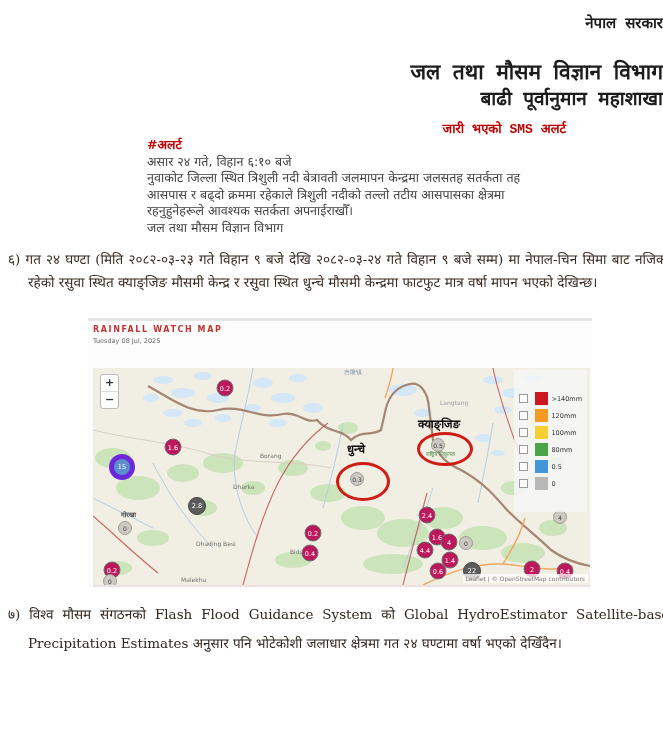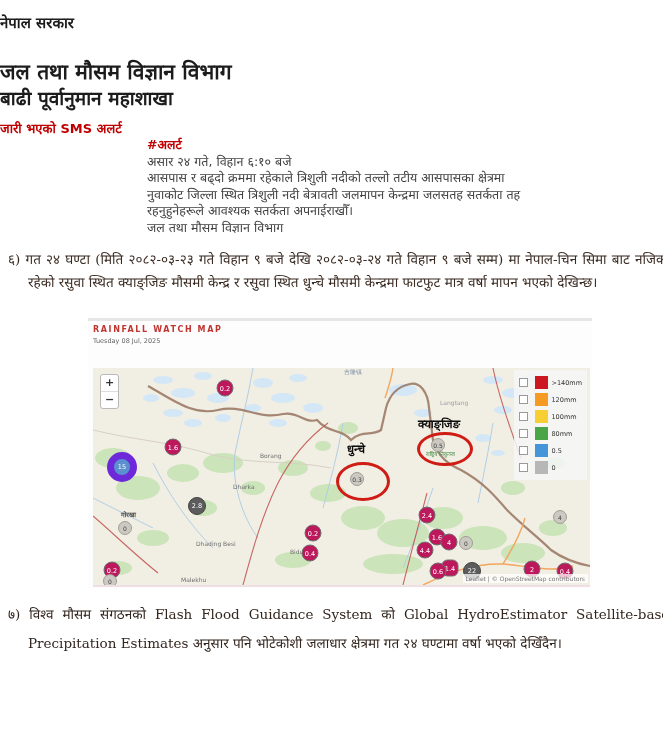--- a/index.html
+++ b/index.html
@@ -1,19 +1,19 @@
 <!DOCTYPE html>
 <html><head>
 <meta charset="utf-8">
 <style>
   html,body{margin:0;padding:0;background:#fff;}
   .page{position:relative;width:663px;height:743px;background:#ffffff;overflow:hidden;
         font-family:"DejaVu Sans","Liberation Sans",sans-serif;}
   
-  .hline{position:absolute;left:0;width:663px;text-align:left;color:#1c1c1c;}
+  .hline{position:absolute;left:0;width:663px;text-align:right;color:#1c1c1c;font-family:Liberation Mono, monospace;}
   .h1{top:12px;font-size:15px;font-weight:600;}
   .h2{top:36px;font-size:15px;font-weight:600;}
   .h3{top:57px;font-size:21px;font-weight:700;}
   .h4{top:85px;font-size:19px;font-weight:700;}
   .h5{top:119px;left:0;width:566px;font-size:13px;font-weight:700;color:#c00000;}
   
   .sms{position:absolute;left:137px;top:137px;width:430px;font-size:12.5px;line-height:16.5px;color:#3f3f3f;margin-left:10px;}
   .sms .tag{color:#c00000;font-weight:700;}
   
   .item{position:absolute;left:8px;width:650px;margin:0;font-size:13.5px;line-height:1.72;
@@ -29,30 +29,30 @@
   .tabs{position:absolute;left:9px;top:26px;display:flex;gap:2px;align-items:stretch;}
   .tab{font-size:7.5px;color:#222;background:#fff;border:1px solid #ededed;padding:4px 6px;cursor:pointer;white-space:nowrap;}
   .tab.active{background:#1a5fae;border-color:#1a5fae;color:#fff;}
   
   .map{position:absolute;left:5px;top:47px;width:497px;height:217px;overflow:hidden;background:#f1eee3;
        border-bottom:2px solid #efdfe4;}
   .map svg.base{position:absolute;left:0;top:0;}
   .zoomctl{position:absolute;left:7px;top:6px;width:17px;background:#fff;border:1px solid #b9b9b9;border-radius:3px;z-index:5;}
   .zbtn{display:block;width:17px;height:16px;line-height:16px;text-align:center;font-size:11px;font-weight:700;color:#333;cursor:pointer;}
   .zbtn + .zbtn{border-top:1px solid #ddd;}
-  .legend{position:absolute;right:3px;top:2px;padding:4px 5px;background:rgba(246,246,246,0.85);z-index:6;}
+  .legend{position:absolute;right:3px;top:2px;padding:20px 5px;background:rgba(246,246,246,0.85);z-index:6;}
   .lrow{display:flex;align-items:center;height:17px;}
   .lcheck{width:7px;height:7px;border:1px solid #9a9a9a;background:#fff;margin-right:7px;}
   .lswatch{width:13px;height:13px;margin-right:3px;}
   .llabel{font-size:6.5px;color:#333;}
   .mk{position:absolute;transform:translate(-50%,-50%);border-radius:50%;color:#fff;
       display:flex;align-items:center;justify-content:center;z-index:4;font-size:6.5px;}
   .mk.gray{width:15px;height:15px;background:#be185d;border:1px solid #6f6f6f;}
   .mk.dark{width:16px;height:16px;background:#5c5c5c;border:1px solid #444;}
-  .mk.blue{width:16px;height:16px;background:#5b8fd0;border:7px solid #6d28d9;}
+  .mk.blue{width:16px;height:16px;background:#5b8fd0;border:5px solid #6d28d9;}
   .mk.light{width:12px;height:12px;background:#ccc9c2;border:1px solid #a09d96;color:#3c3c3c;font-size:6px;}
   .plabel{position:absolute;z-index:3;white-space:nowrap;}
   .plabel.place{font-size:6px;color:#6f6f6f;}
   .plabel.dev{font-size:6.5px;color:#4a4a4a;font-weight:600;}
   .plabel.cn{font-size:6px;color:#7d8fa8;}
   .plabel.faint{font-size:6px;color:#9aa0a6;}
   .plabel.park{font-size:5.5px;color:#3c8a43;}
   .annot-ellipse{position:absolute;border:3px solid #cf1d15;border-radius:50%;z-index:7;}
   .annot-label{position:absolute;font-size:11.5px;font-weight:700;color:#0d0d0d;z-index:7;white-space:nowrap;}
   .attrib{position:absolute;right:2px;bottom:2px;background:rgba(255,255,255,0.75);font-size:6px;color:#777;
@@ -64,22 +64,22 @@
 <div class="page">
 
   <div class="hline h1">नेपाल सरकार</div>
   <div class="hline h3">जल तथा मौसम विज्ञान विभाग</div>
   <div class="hline h5">जारी भएको SMS अलर्ट</div>
   <div class="hline h4">बाढी पूर्वानुमान महाशाखा</div>
 
   <div class="sms">
     <div class="tag">#अलर्ट</div>
     <div>असार २४ गते, विहान ६:१० बजे</div>
+    <div>नुवाकोट जिल्ला स्थित त्रिशुली नदी बेत्रावती जलमापन केन्द्रमा जलसतह सतर्कता तह</div>
     <div>आसपास र बढ्दो क्रममा रहेकाले त्रिशुली नदीको तल्लो तटीय आसपासका क्षेत्रमा</div>
-    <div>नुवाकोट जिल्ला स्थित त्रिशुली नदी बेत्रावती जलमापन केन्द्रमा जलसतह सतर्कता तह</div>
     <div>रहनुहुनेहरूले आवश्यक सतर्कता अपनाईराखौँ।</div>
     <div>जल तथा मौसम विज्ञान विभाग</div>
   </div>
 
   <p class="item item6"><span>६)</span> <span>गत २४ घण्टा (मिति २०८२-०३-२३ गते विहान ९ बजे देखि २०८२-०३-२४ गते विहान ९ बजे सम्म) मा नेपाल-चिन सिमा बाट नजिकमा रहेको रसुवा स्थित क्याङ्जिङ मौसमी केन्द्र र रसुवा स्थित धुन्चे मौसमी केन्द्रमा फाटफुट मात्र वर्षा मापन भएको देखिन्छ।</span></p>
 
   <div class="shot">
     <div class="shot-title">RAINFALL WATCH MAP</div>
     <div class="shot-date">Tuesday 08 Jul, 2025</div>
 
@@ -214,21 +214,21 @@
         <div class="mk light" style="left: 32px; top: 160px;">0</div>
         <div class="mk gray" style="left: 220px; top: 165px;">0.2</div>
         <div class="mk gray" style="left: 217px; top: 185px;">0.4</div>
         <div class="mk gray" style="left: 19px; top: 202px;">0.2</div>
         <div class="mk light" style="left: 17px; top: 213px;">0</div>
         <div class="mk gray" style="left: 334px; top: 147px;">2.4</div>
         <div class="mk gray" style="left: 344px; top: 169px;">1.6</div>
         <div class="mk gray" style="left: 356px; top: 174px;">4</div>
         <div class="mk light" style="left: 373px; top: 175px;">0</div>
         <div class="mk gray" style="left: 332px; top: 182px;">4.4</div>
-        <div class="mk gray" style="left: 357px; top: 200px; border-radius: 6px;">1.4</div>
+        <div class="mk gray" style="left: 357px; top: 192px;">1.4</div>
         <div class="mk gray" style="left: 345px; top: 203px;">0.6</div>
         <div class="mk dark" style="left: 379px; top: 203px;">22</div>
         <div class="mk gray" style="left: 439px; top: 201px;">2</div>
         <div class="mk gray" style="left: 472px; top: 203px;">0.4</div>
         <div class="mk light" style="left: 467px; top: 149px;">4</div>
         <div class="plabel place" style="left: 167px; top: 84px;">Borang</div>
         <div class="plabel dev" style="left: 28px; top: 142px;">गोरखा</div>
         <div class="plabel place" style="left: 140px; top: 115px;">Dharka</div>
         <div class="plabel place" style="left: 103px; top: 172px;">Dhading Besi</div>
         <div class="plabel place" style="left: 197px; top: 180px;">Bidur</div>

